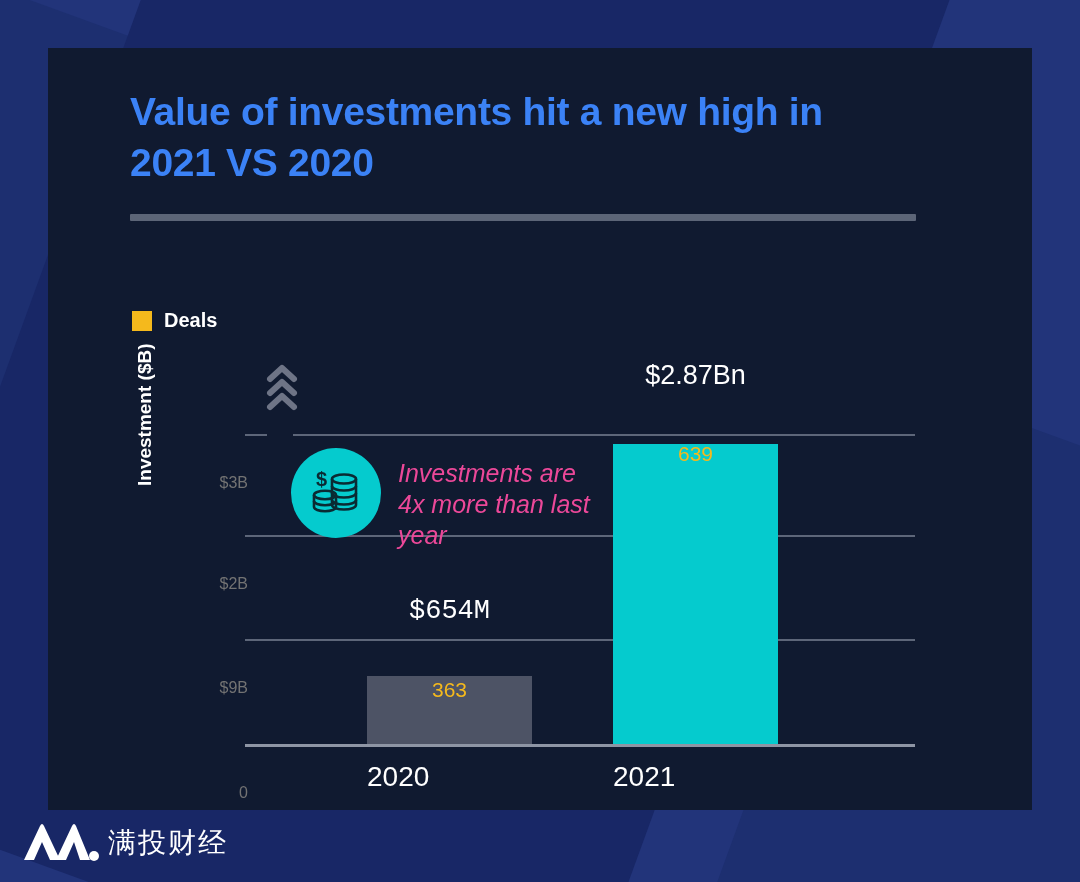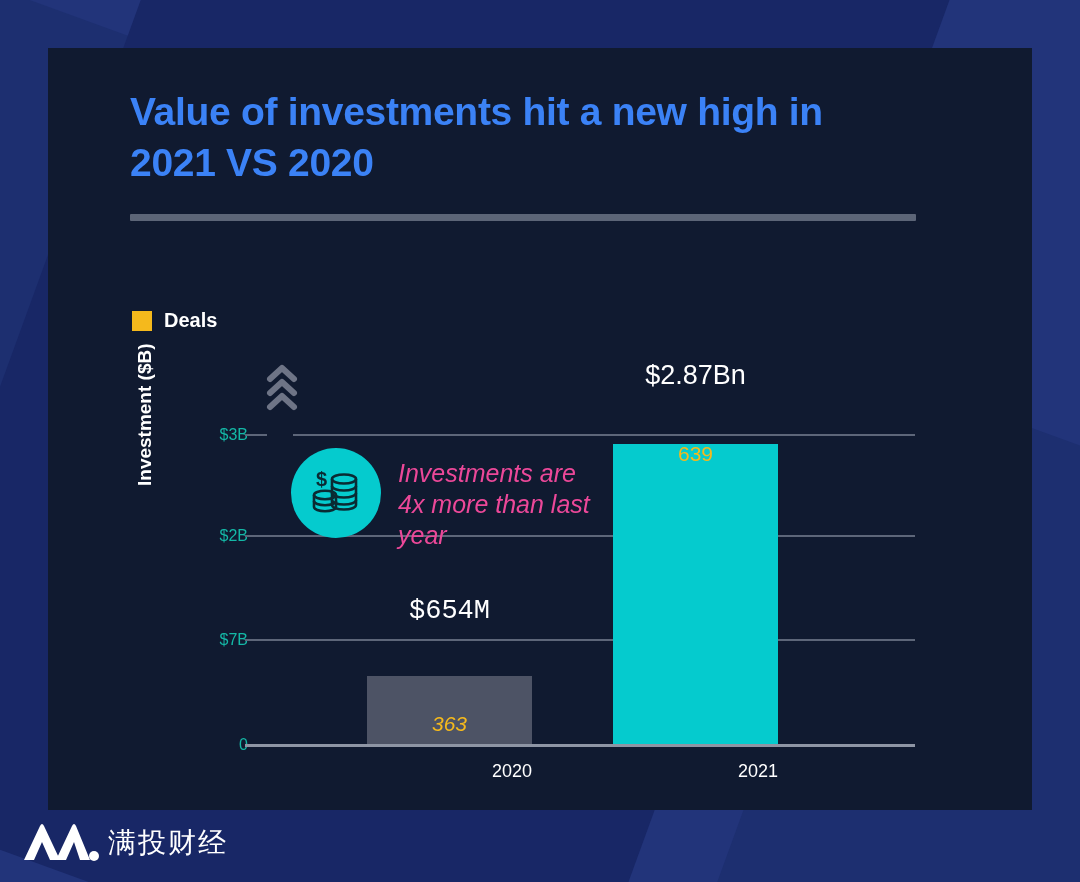--- a/index.html
+++ b/index.html
@@ -40,34 +40,34 @@
   
   .plot{position:absolute;left:0;top:0;width:984px;height:762px;}
   .ylabel{
     position:absolute;left:86px;top:438px;
     color:#ffffff;font-size:19px;font-weight:bold;
     transform:rotate(-90deg);transform-origin:left top;
     white-space:nowrap;
   }
   .ytick{
     position:absolute;right:0;width:70px;text-align:right;
-    color:#14b8a6;font-size:16px;
+    color:#737373;font-size:16px;margin-top:48px;
   }
   .ytick-wrap{position:absolute;left:120px;width:80px;}
   .gridline{position:absolute;left:197px;width:670px;height:2px;background:#5d6679;}
   .axisline{position:absolute;left:197px;width:670px;height:3px;background:#8e95a4;}
   .tickstub{position:absolute;width:22px;height:2px;background:#5d6679;left:197px;}
 
   .bar{position:absolute;bottom:0;}
   .bar-2020{background:#4D5365;}
   .bar-2021{background:#05CBCE;}
 
   .vallabel{position:absolute;text-align:center;color:#ffffff;font-size:27px;white-space:nowrap;}
   .deallabel{position:absolute;text-align:center;color:#F5B91C;font-size:21px;white-space:nowrap;margin-top:40px;}
-  .xtick{position:absolute;text-align:right;color:#ffffff;font-size:18px;white-space:nowrap;}
+  .xtick{position:absolute;text-align:left;color:#ffffff;font-size:28px;white-space:nowrap;}
 
   
   .anno-icon{
     position:absolute;left:243px;top:400px;width:90px;height:90px;border-radius:50%;
     background:#05CBCE;display:flex;align-items:center;justify-content:center;
   }
   .anno-text{
     position:absolute;left:350px;top:410px;width:210px;
     color:#ec4899;font-size:25px;line-height:31px;font-style:italic;
   }
@@ -104,34 +104,34 @@
     </div>
     <div class="tickstub" style="top:386px;"></div>
     <div class="gridline" style="top:386px;left:245px;width:622px;"></div>
 
     <div class="ytick-wrap" style="top:479px;">
       <span class="ytick">$2B</span>
     </div>
     <div class="gridline" style="top:487px;"></div>
 
     <div class="ytick-wrap" style="top:583px;">
-      <span class="ytick">$7B</span>
+      <span class="ytick">$9B</span>
     </div>
     <div class="gridline" style="top:591px;"></div>
 
     <div class="ytick-wrap" style="top:688px;">
       <span class="ytick">0</span>
     </div>
     <div class="axisline" style="top:696px;"></div>
 
     <div class="bar bar-2020" style="left:319px;width:165px;height:68px;bottom:66px;"></div>
     <div class="bar bar-2021" style="left:565px;width:165px;height:300px;bottom:66px;"></div>
 
     <div class="vallabel" style="left:319px;width:165px;top:548px;font-family:Liberation Mono, monospace;">$654M</div>
-    <div class="deallabel" style="left:319px;width:165px;top:624px;font-style:italic;">363</div>
+    <div class="deallabel" style="left:319px;width:165px;top:590px;">363</div>
 
     <div class="vallabel" style="left:555px;width:185px;top:312px;">$2.87Bn</div>
     <div class="deallabel" style="left:565px;width:165px;top:354px;">639</div>
 
     <div class="xtick" style="left:319px;width:165px;top:713px;">2020</div>
     <div class="xtick" style="left:565px;width:165px;top:713px;">2021</div>
 
     <div class="chevrons">
       <svg width="32" height="50" viewBox="0 0 32 50" fill="none">
         <path d="M4 16 L16 5 L28 16" stroke="#6e7486" stroke-width="6" stroke-linecap="round" stroke-linejoin="round"></path>

